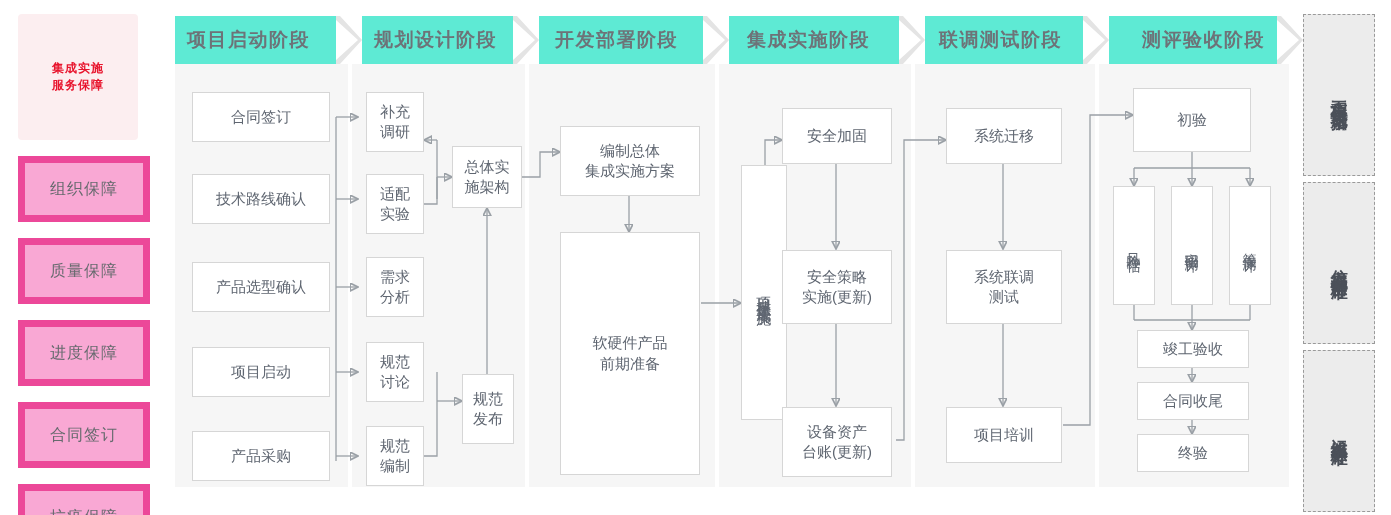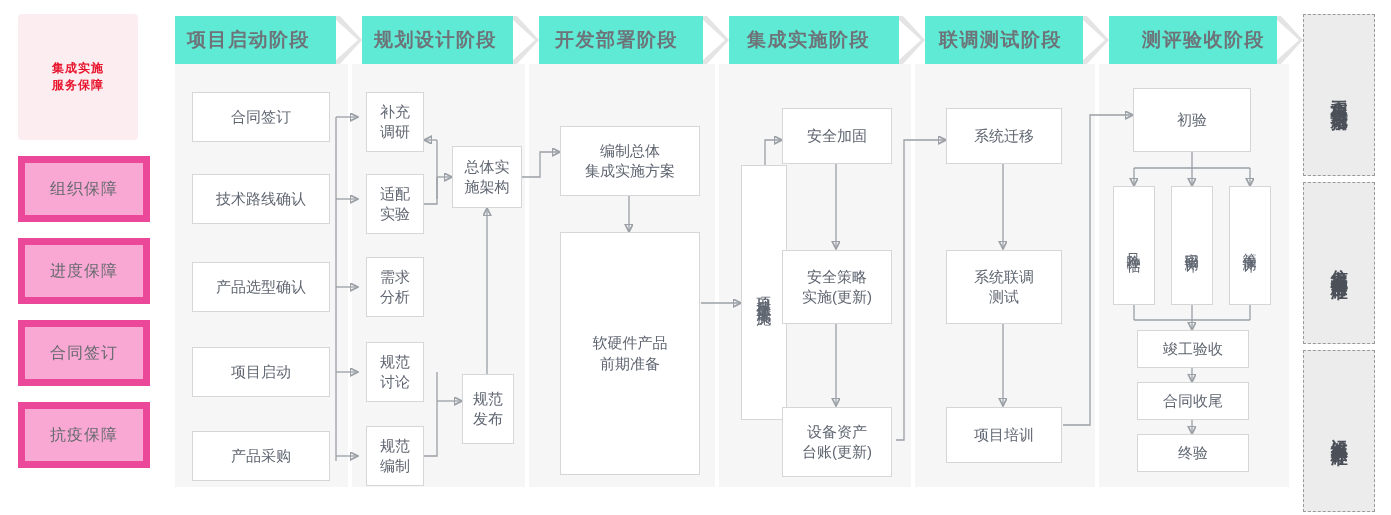--- a/index.html
+++ b/index.html
@@ -73,20 +73,23 @@
     <div class="lsb-title">
       <div>
         <div>集成实施</div>
         <div>服务保障</div>
       </div>
     </div>
     <div class="lsb-item">
       <span>组织保障</span>
     </div>
     <div class="lsb-item">
+      <span>质量保障</span>
+    </div>
+    <div class="lsb-item">
       <span>进度保障</span>
     </div>
     <div class="lsb-item">
       <span>合同签订</span>
     </div>
     <div class="lsb-item">
       <span>抗疫保障</span>
     </div>
   </div>
 

